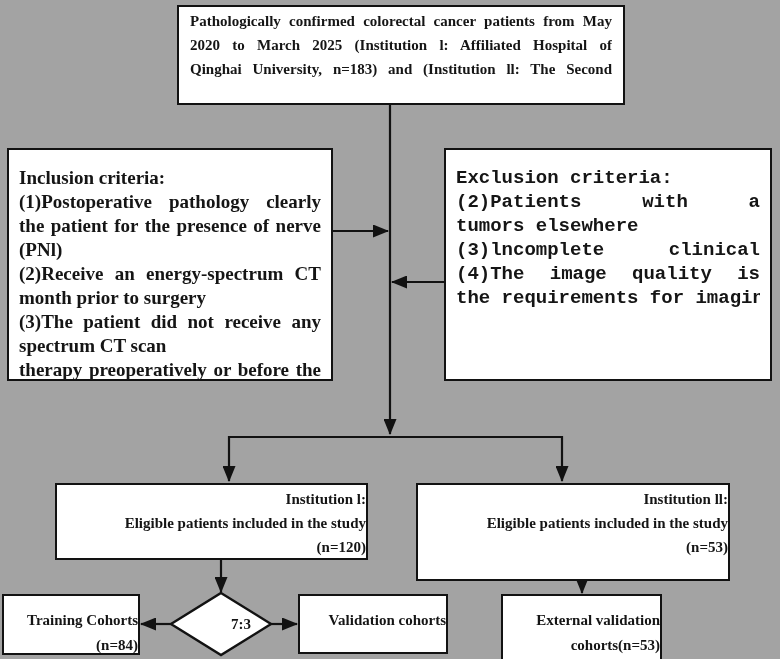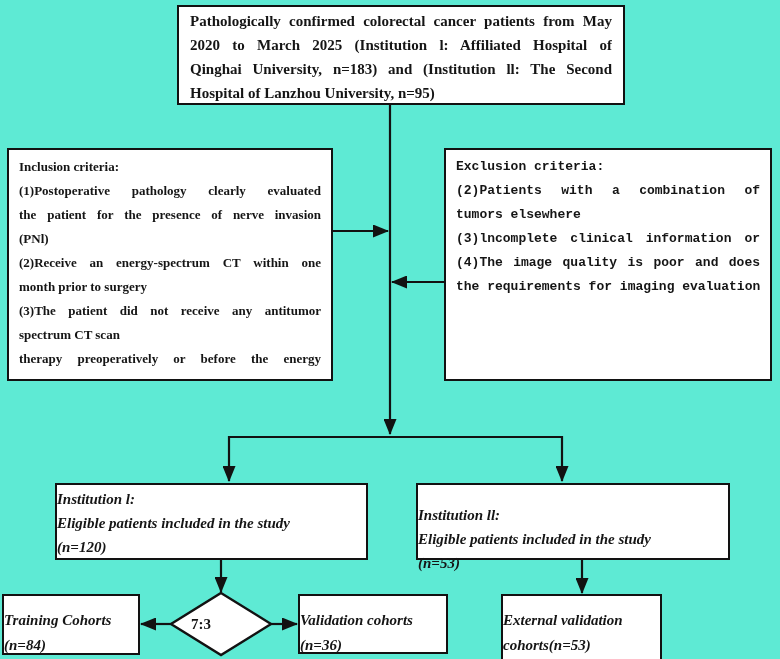--- a/index.html
+++ b/index.html
@@ -1,44 +1,44 @@
 <!DOCTYPE html>
 <html><head>
 <meta charset="utf-8">
 <style>
   html,body { margin:0; padding:0; background:#ffffff; }
   #canvas {
-    position:relative; width:780px; height:659px; background:#5eead4;
+    position:relative; width:780px; height:659px; background:#a3a3a3;
     font-family:"Liberation Serif","DejaVu Serif",serif; color:#121212;
     overflow:hidden;
   }
   #connectors { position:absolute; left:0; top:0; width:780px; height:659px; }
   .box {
     position:absolute; box-sizing:border-box; background:#ffffff;
     border:2.5px solid #121212; font-weight:bold; color:#151515;
   }
-  .para { padding:5px 10px 0 10px; font-size:13px; }
+  .para { padding:16px 10px 0 10px; font-size:19px; }
   .para .line { height:24px; line-height:24px; overflow:hidden; white-space:nowrap; }
   .para .line.j { text-align:justify; text-align-last:justify; white-space:normal; }
-  .center-box { text-align:left;font-style:italic; }
+  .center-box { text-align:right; }
   .center-box .line { height:24px; line-height:24px; overflow:hidden; }
   #top-box { left:177px; top:5px; width:448px; height:100px; }
   #top-box .para { padding:2px 11px 0 11px; font-size:15px; }
   #inclusion-box { left:7px;   top:148px; width:326px; height:233px; }
   #exclusion-box { left:444px; top:148px; width:328px; height:233px;font-family:Liberation Mono, monospace; }
   #inst1-box { left:55px;  top:483px; width:313px; height:77px; font-size:15px; padding-top:2px; }
-  #inst2-box { left:416px; top:483px; width:314px; height:77px; font-size:15px; padding-top:18px; }
+  #inst2-box { left:416px; top:483px; width:314px; height:98px; font-size:15px; padding-top:2px; }
   .small-box { font-size:15px; padding-top:12px; }
   .small-box .line { height:25px; line-height:25px; }
   #training-box   { left:2px;   top:594px; width:138px; height:61px; }
   #validation-box { left:298px; top:594px; width:150px; height:60px; }
   #external-box   { left:501px; top:594px; width:161px; height:73px; }
   #ratio-label {
     position:absolute; left:191px; top:612px; width:60px; height:24px;
-    line-height:24px; text-align:left; font-weight:bold; font-size:15px; color:#151515;
+    line-height:24px; text-align:right; font-weight:bold; font-size:15px; color:#151515;
   }
 </style>
 </head>
 <body>
 
 <div id="canvas">
 
   <svg id="connectors" viewBox="0 0 780 659" xmlns="http://www.w3.org/2000/svg">
     <defs>
       <marker id="ah" markerUnits="userSpaceOnUse" markerWidth="16" markerHeight="13" refX="15" refY="6.5" orient="auto">
@@ -56,21 +56,20 @@
     <path d="M172,624 H141" stroke="#121212" stroke-width="2.2" fill="none" marker-end="url(#ah)"></path>
     <path d="M270,624 H297" stroke="#121212" stroke-width="2.2" fill="none" marker-end="url(#ah)"></path>
     <polygon points="221,593 271,624 221,655 171,624" fill="#ffffff" stroke="#121212" stroke-width="2.4"></polygon>
   </svg>
 
   <div class="box" id="top-box">
     <div class="para">
         <div class="line j">Pathologically confirmed colorectal cancer patients from May</div>
         <div class="line j">2020 to March 2025 (Institution l: Affiliated Hospital of</div>
         <div class="line j">Qinghai University, n=183) and (Institution ll: The Second</div>
-        <div class="line">Hospital of Lanzhou University, n=95)</div>
       </div>
   </div>
 
   <div class="box" id="inclusion-box">
     <div class="para">
         <div class="line">Inclusion criteria:</div>
         <div class="line j">(1)Postoperative pathology clearly evaluated</div>
         <div class="line j">the patient for the presence of nerve invasion</div>
         <div class="line">(PNl)</div>
         <div class="line j">(2)Receive an energy-spectrum CT within one</div>
@@ -104,21 +103,20 @@
       <div class="line">(n=53)</div>
     </div>
 
   <div class="box center-box small-box" id="training-box">
       <div class="line">Training Cohorts</div>
       <div class="line">(n=84)</div>
     </div>
 
   <div class="box center-box small-box" id="validation-box">
       <div class="line">Validation cohorts</div>
-      <div class="line">(n=36)</div>
     </div>
 
   <div class="box center-box small-box" id="external-box">
       <div class="line">External validation</div>
       <div class="line">cohorts(n=53)</div>
     </div>
 
   <div id="ratio-label">7:3</div>
 
 </div>

